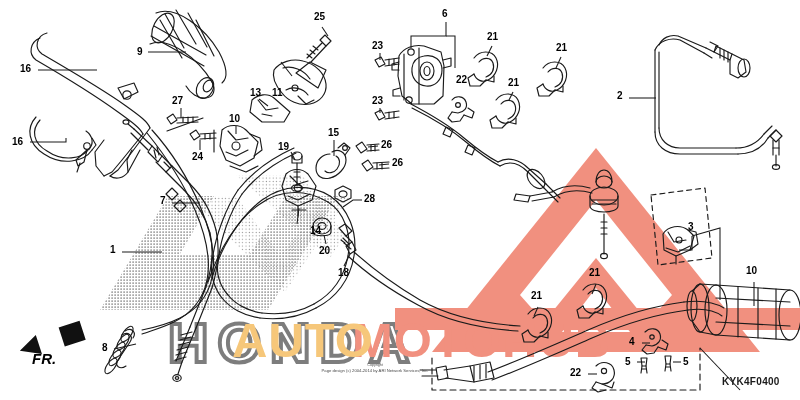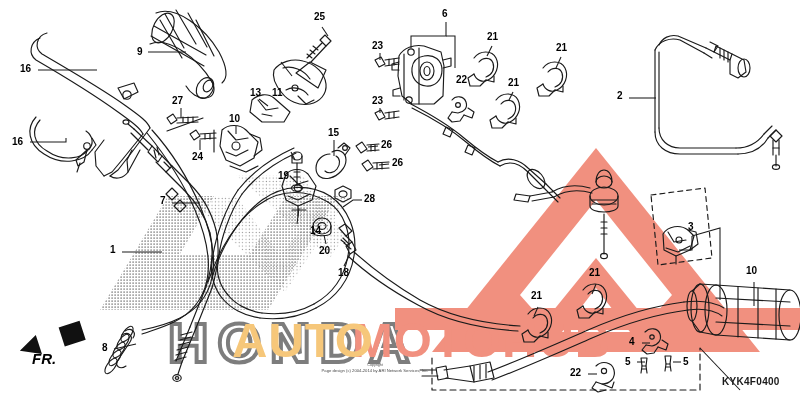--- a/index.html
+++ b/index.html
@@ -543,21 +543,21 @@
 
   <div class="callout" style="left:20px;top:64px;">16</div>
   <div class="callout" style="left:12px;top:137px;">16</div>
   <div class="callout" style="left:137px;top:47px;">9</div>
   <div class="callout" style="left:314px;top:12px;">25</div>
   <div class="callout" style="left:272px;top:52px;margin-top:36px;">11</div>
   <div class="callout" style="left:250px;top:88px;">13</div>
   <div class="callout" style="left:172px;top:96px;">27</div>
   <div class="callout" style="left:229px;top:114px;">10</div>
   <div class="callout" style="left:192px;top:152px;">24</div>
-  <div class="callout" style="left:278px;top:142px;margin-top:29px;">19</div>
+  <div class="callout" style="left:278px;top:142px;">19</div>
   <div class="callout" style="left:328px;top:128px;">15</div>
   <div class="callout" style="left:381px;top:140px;">26</div>
   <div class="callout" style="left:392px;top:158px;">26</div>
   <div class="callout" style="left:372px;top:41px;">23</div>
   <div class="callout" style="left:372px;top:96px;">23</div>
   <div class="callout" style="left:442px;top:9px;">6</div>
   <div class="callout" style="left:456px;top:75px;">22</div>
   <div class="callout" style="left:487px;top:32px;">21</div>
   <div class="callout" style="left:508px;top:78px;">21</div>
   <div class="callout" style="left:556px;top:43px;">21</div>

